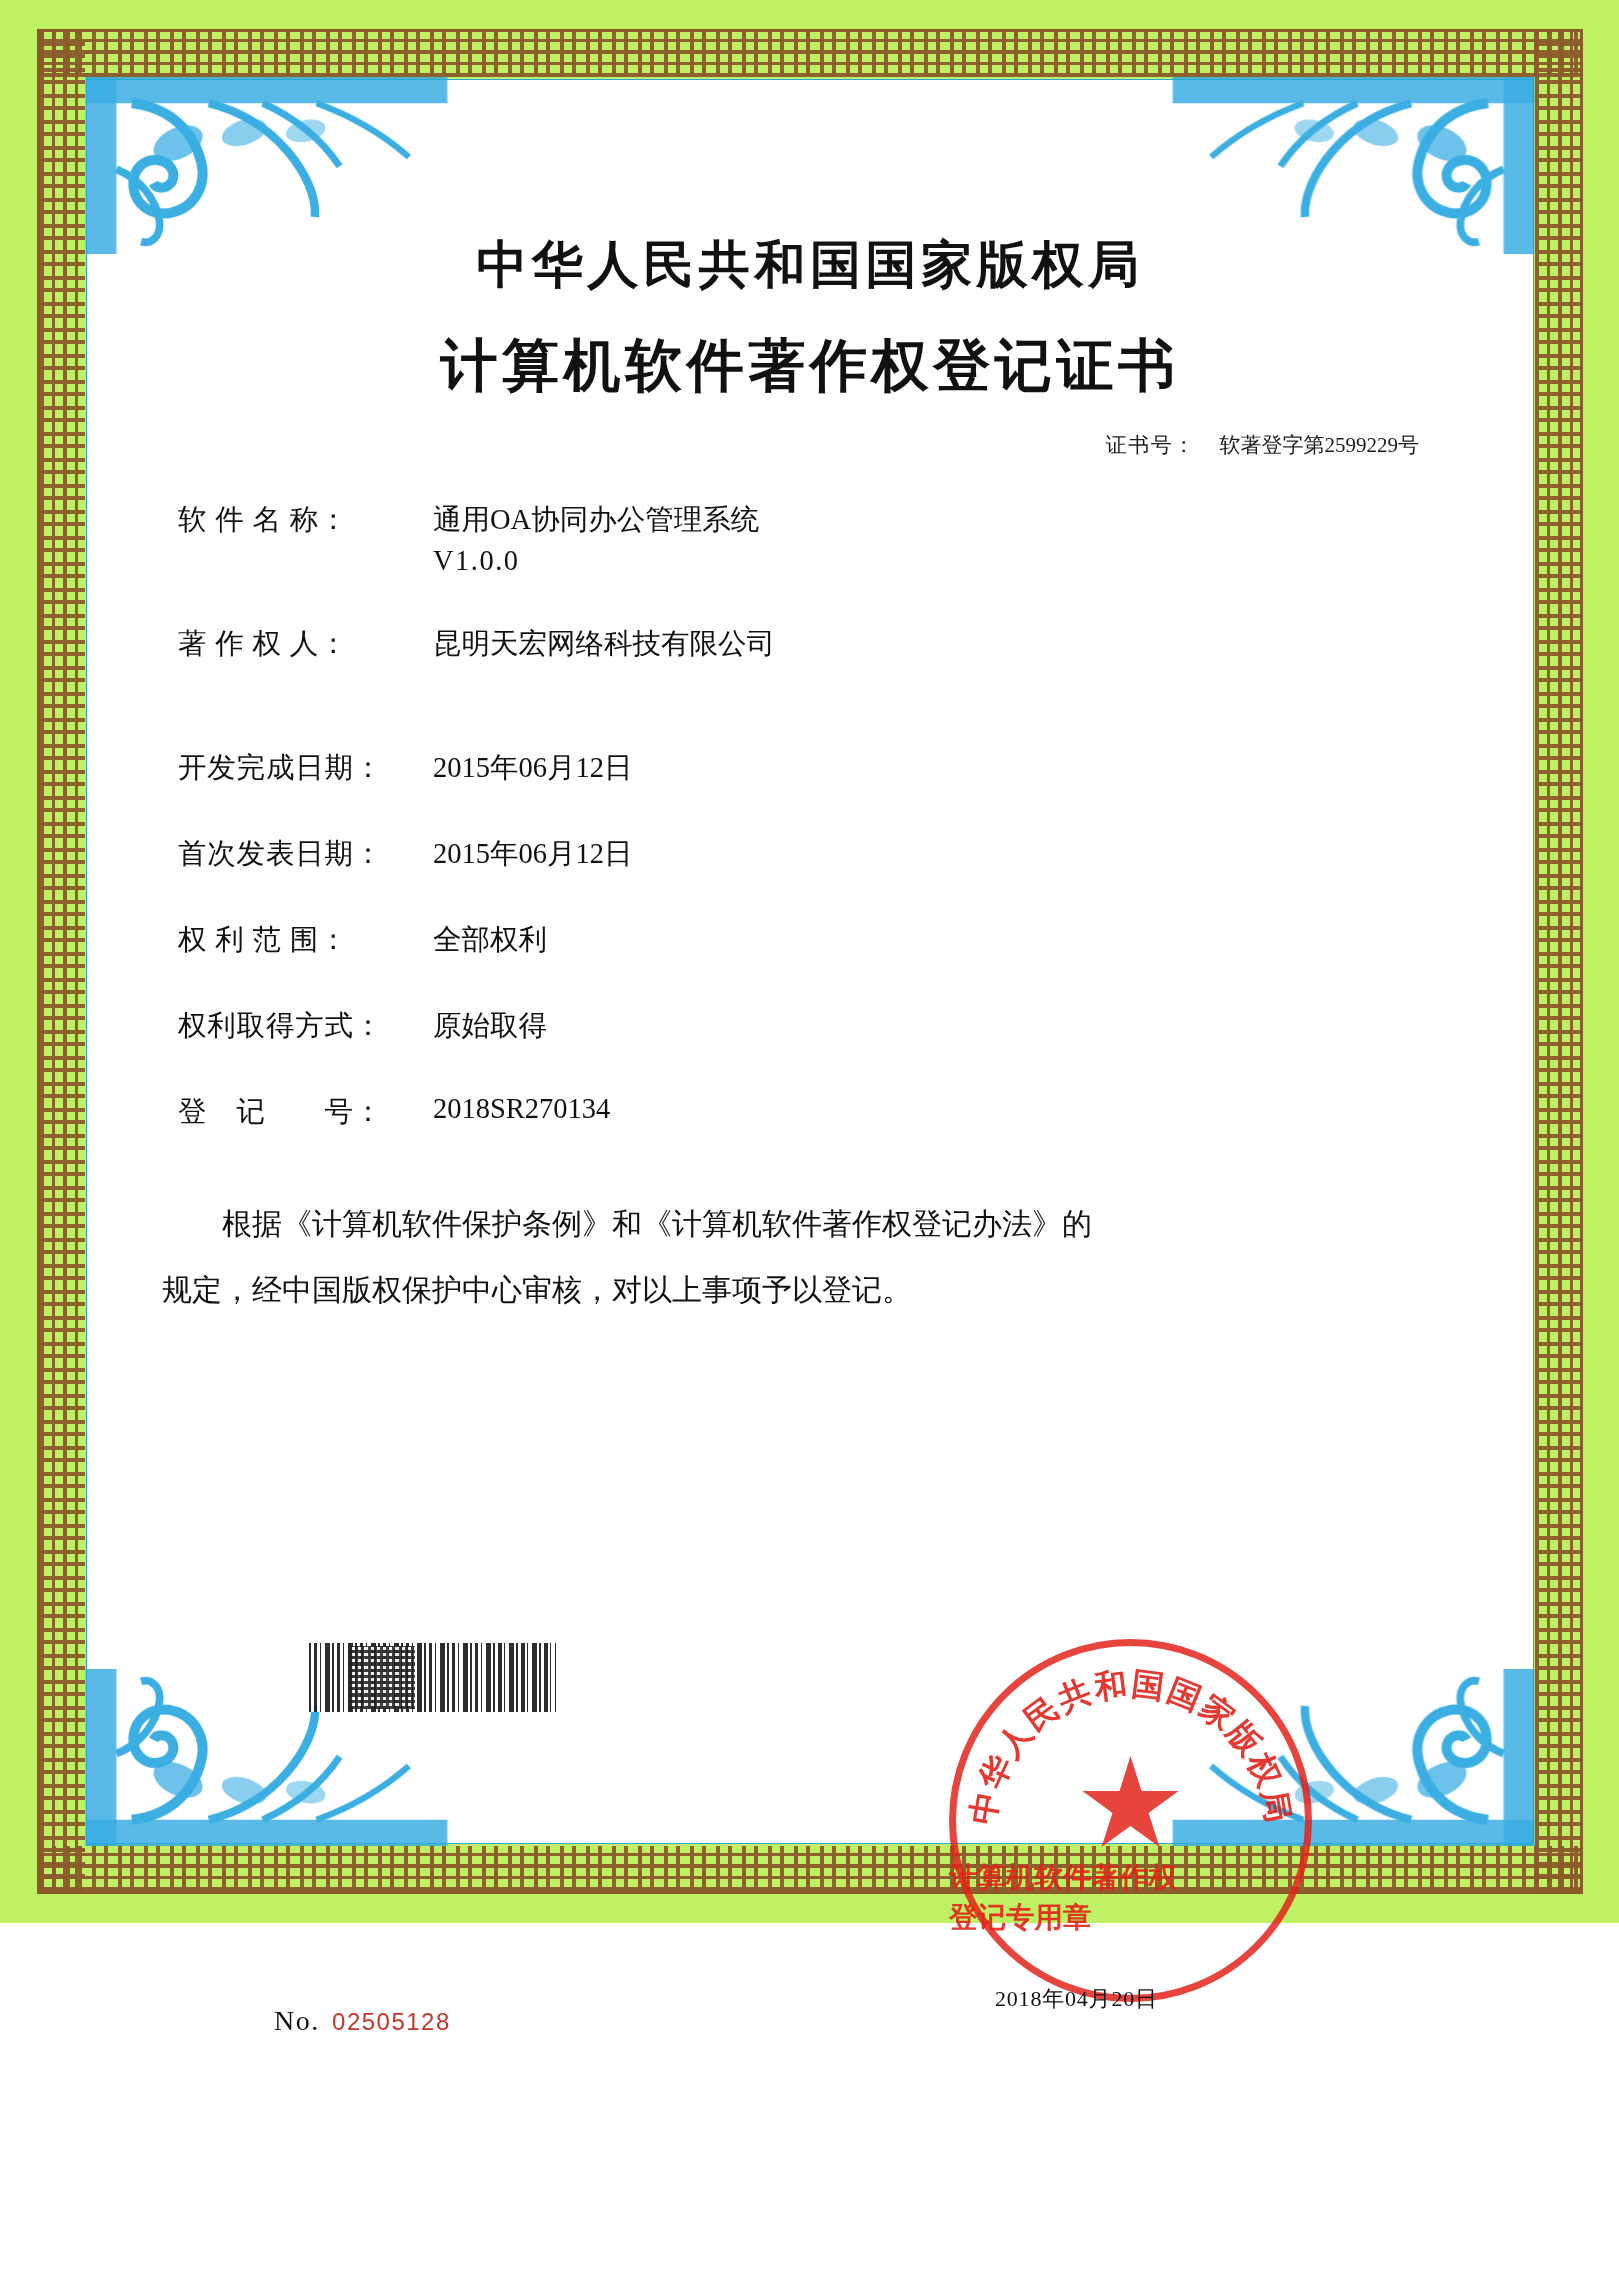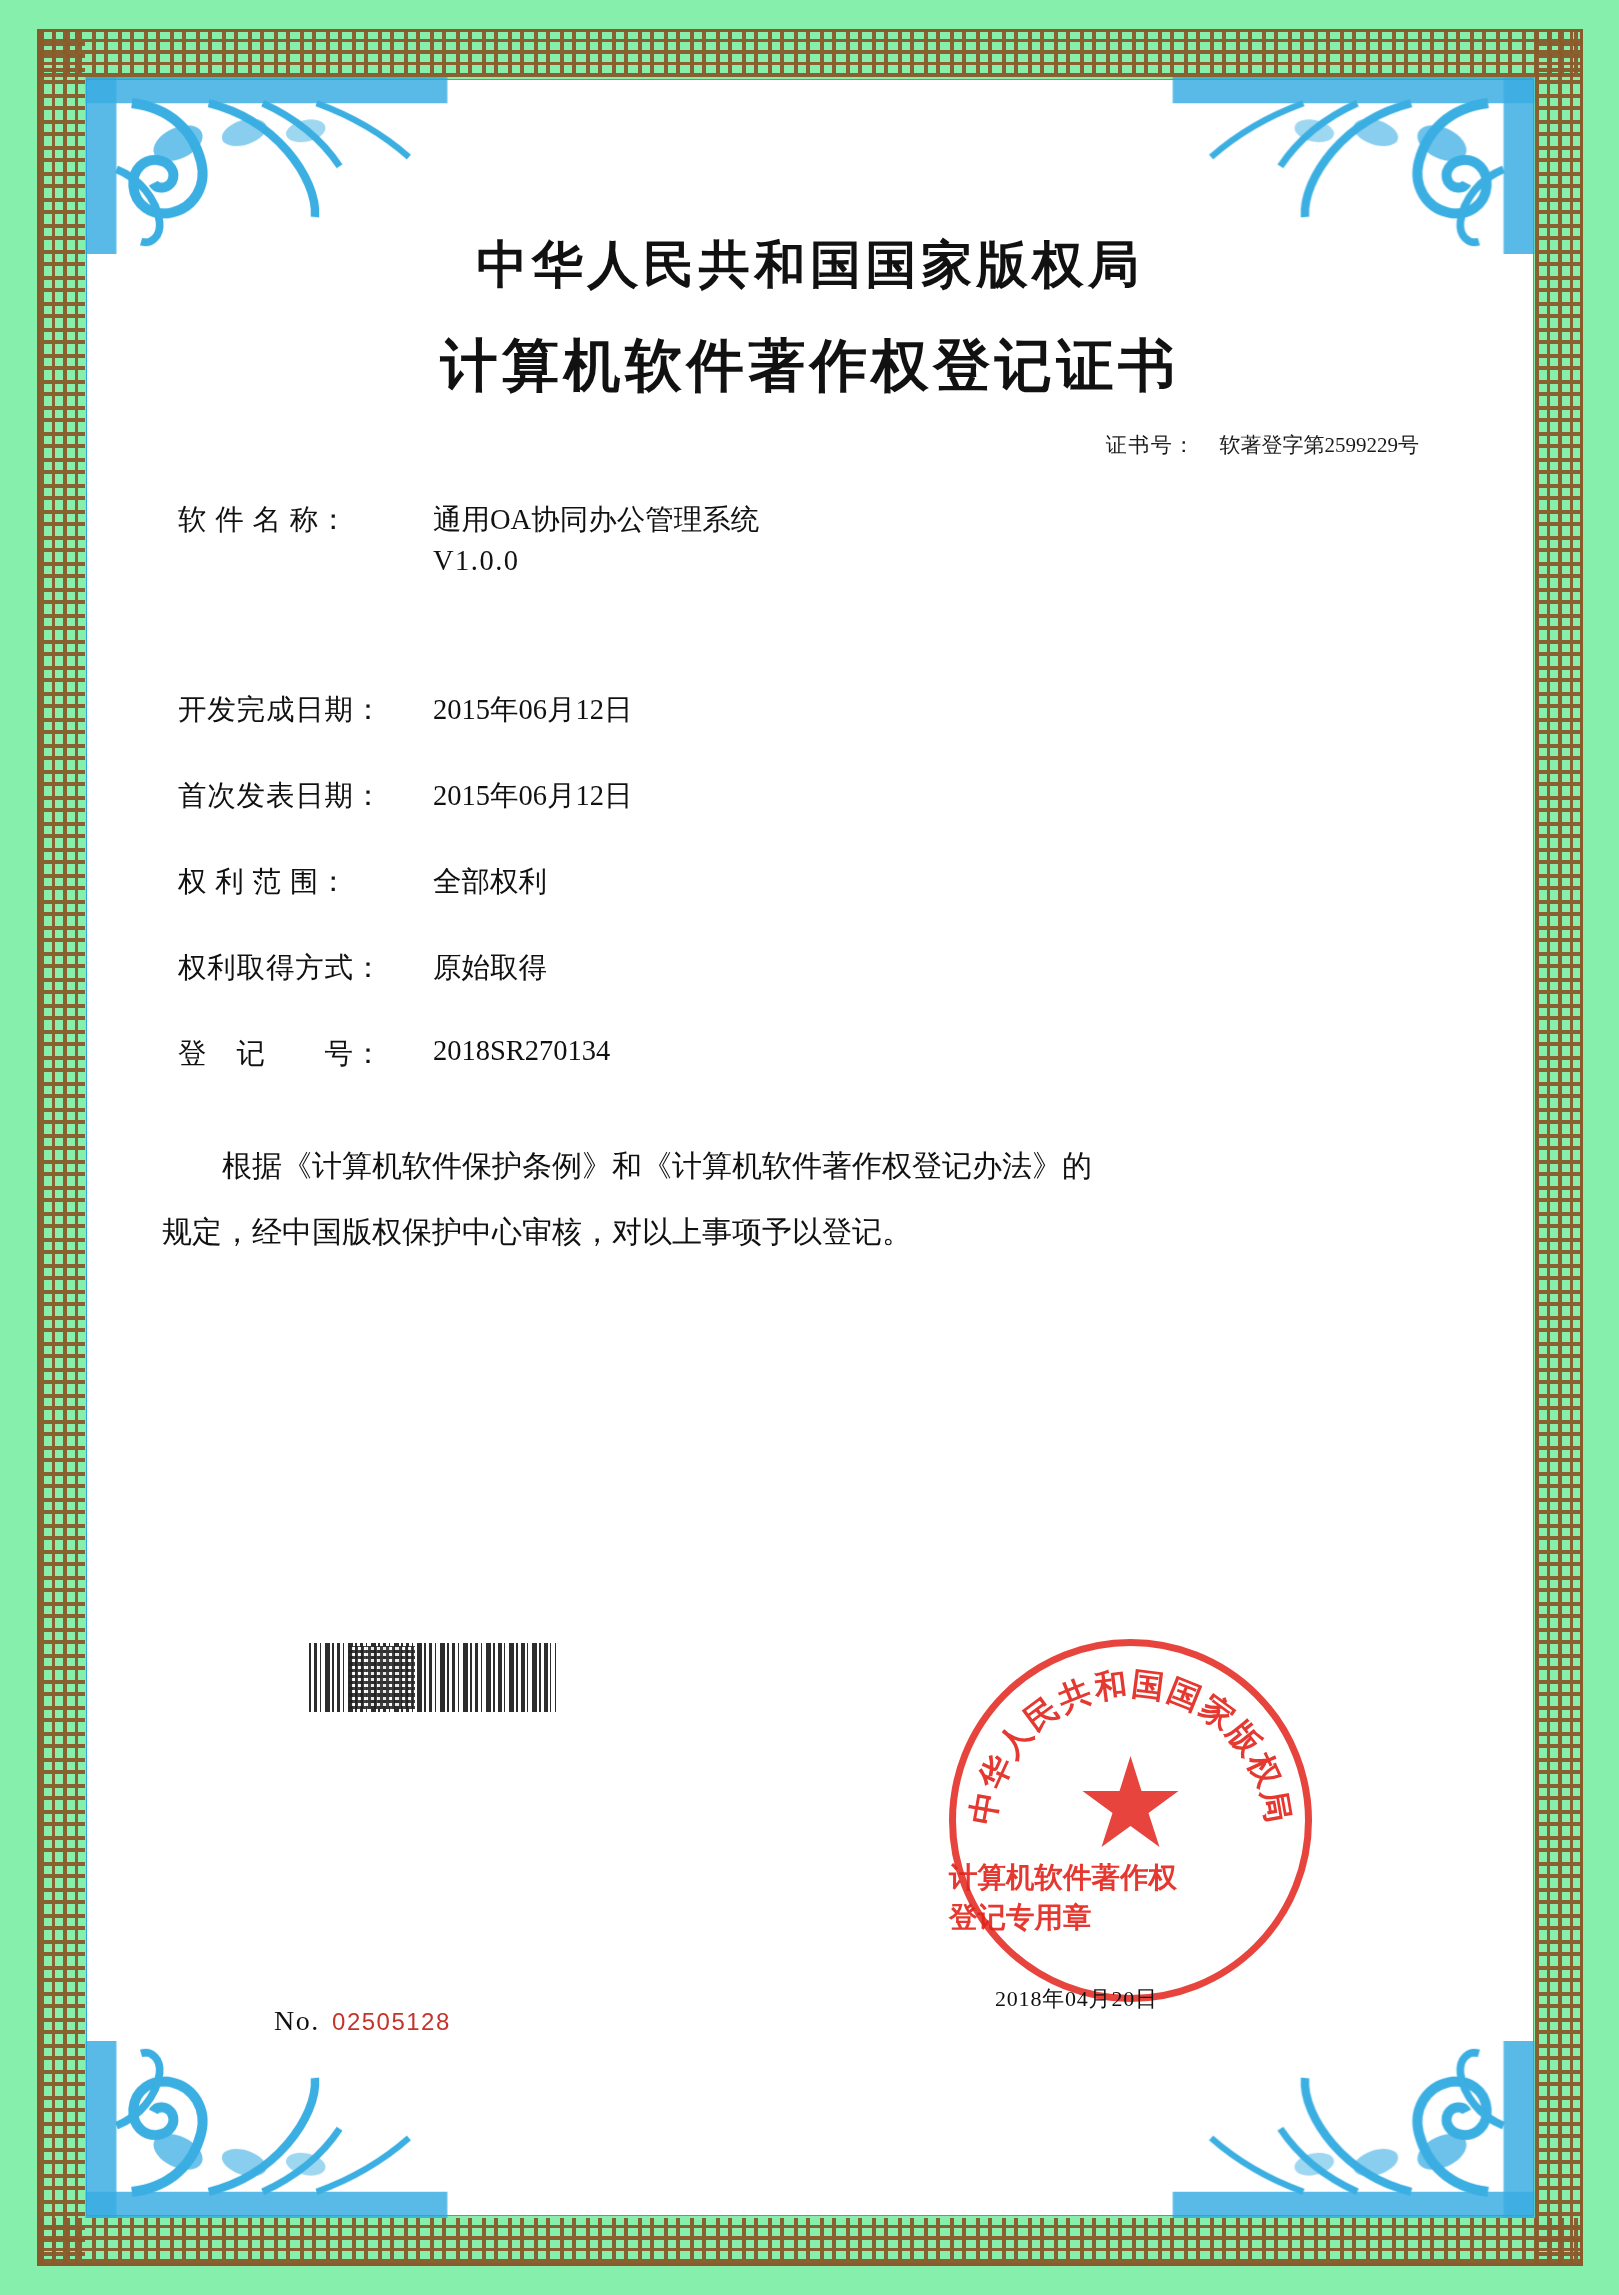--- a/index.html
+++ b/index.html
@@ -11,22 +11,22 @@
     width: 1620px;
     height: 2295px;
     font-family: "Liberation Serif", "DejaVu Serif", serif;
     overflow: hidden;
   }
 
   
   .certificate {
     position: relative;
     width: 1620px;
-    height: 2295px;
-    background: #86efac;
+    height: 1923px;
+    background: #bef264;
     box-sizing: border-box;
   }
 
   
   .greek-border {
     position: absolute;
     left: 37px;
     top: 29px;
     right: 37px;
     bottom: 29px;
@@ -368,20 +368,24 @@
     <div class="fields">
 
       <div class="field-row spaced">
         <div class="field-label">软 件 名 称：</div>
         <div class="field-value">
           <span>通用OA协同办公管理系统</span>
           <span class="line2">V1.0.0</span>
         </div>
       </div>
 
+      <div class="field-row">
+        <div class="field-label">著 作 权 人：</div>
+        <div class="field-value">昆明天宏网络科技有限公司</div>
+      </div>
 
       <div class="gap-lg"></div>
 
       <div class="field-row spaced">
         <div class="field-label">开发完成日期：</div>
         <div class="field-value">2015年06月12日</div>
       </div>
 
       <div class="field-row spaced">
         <div class="field-label">首次发表日期：</div>

